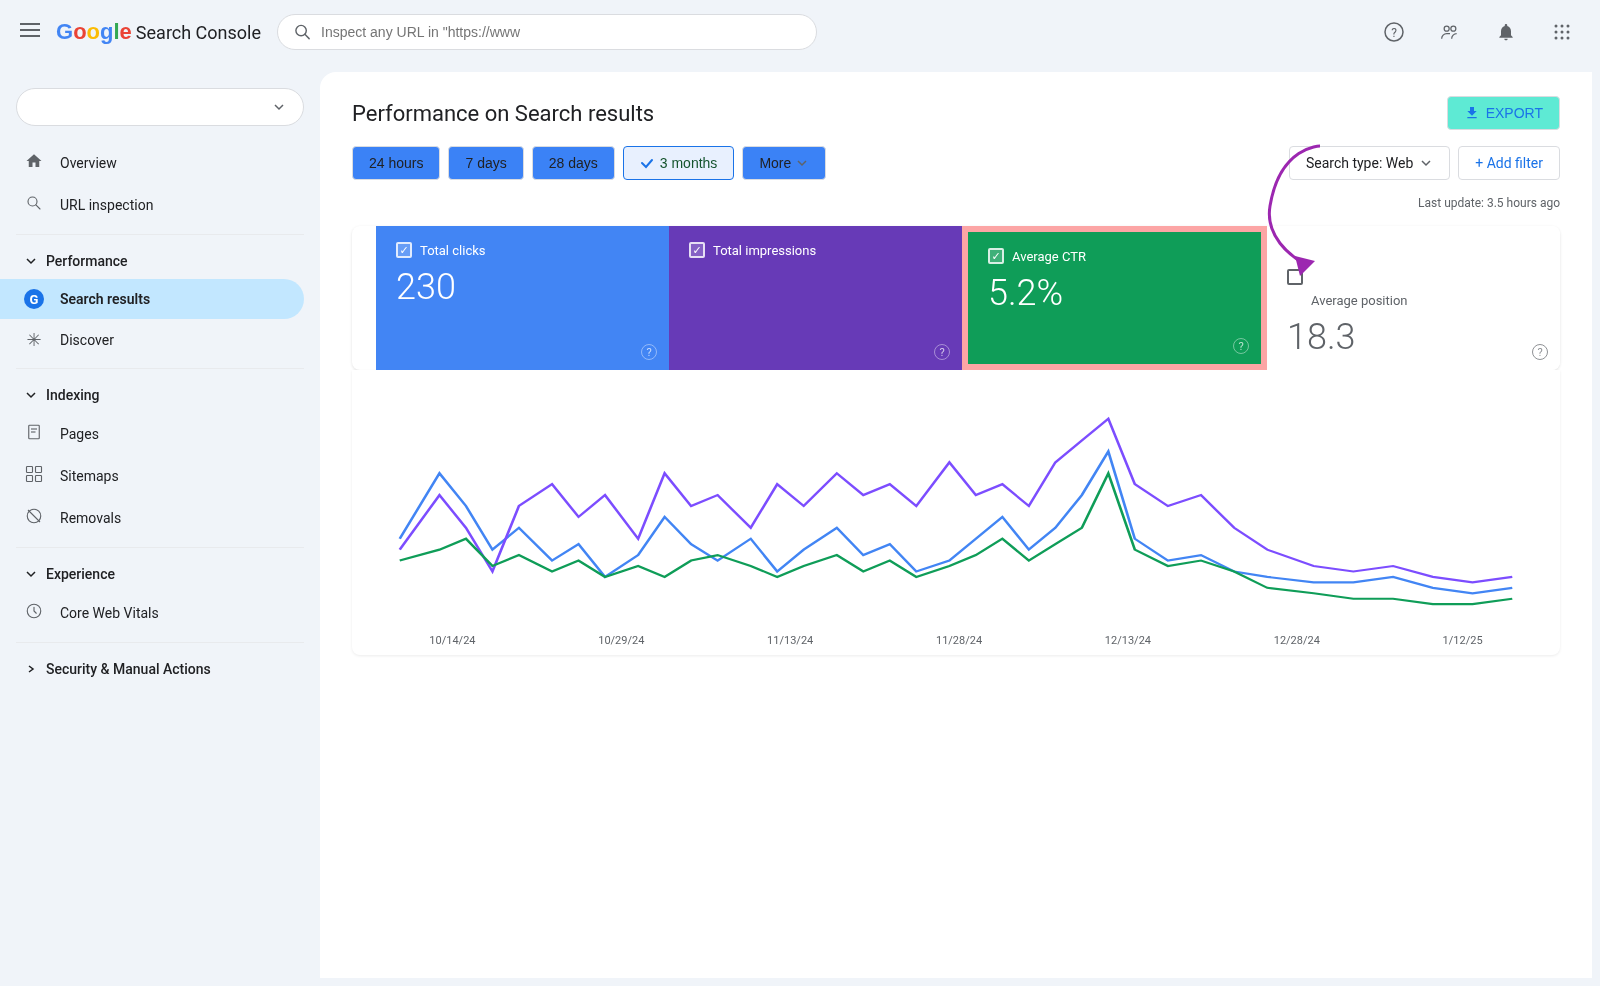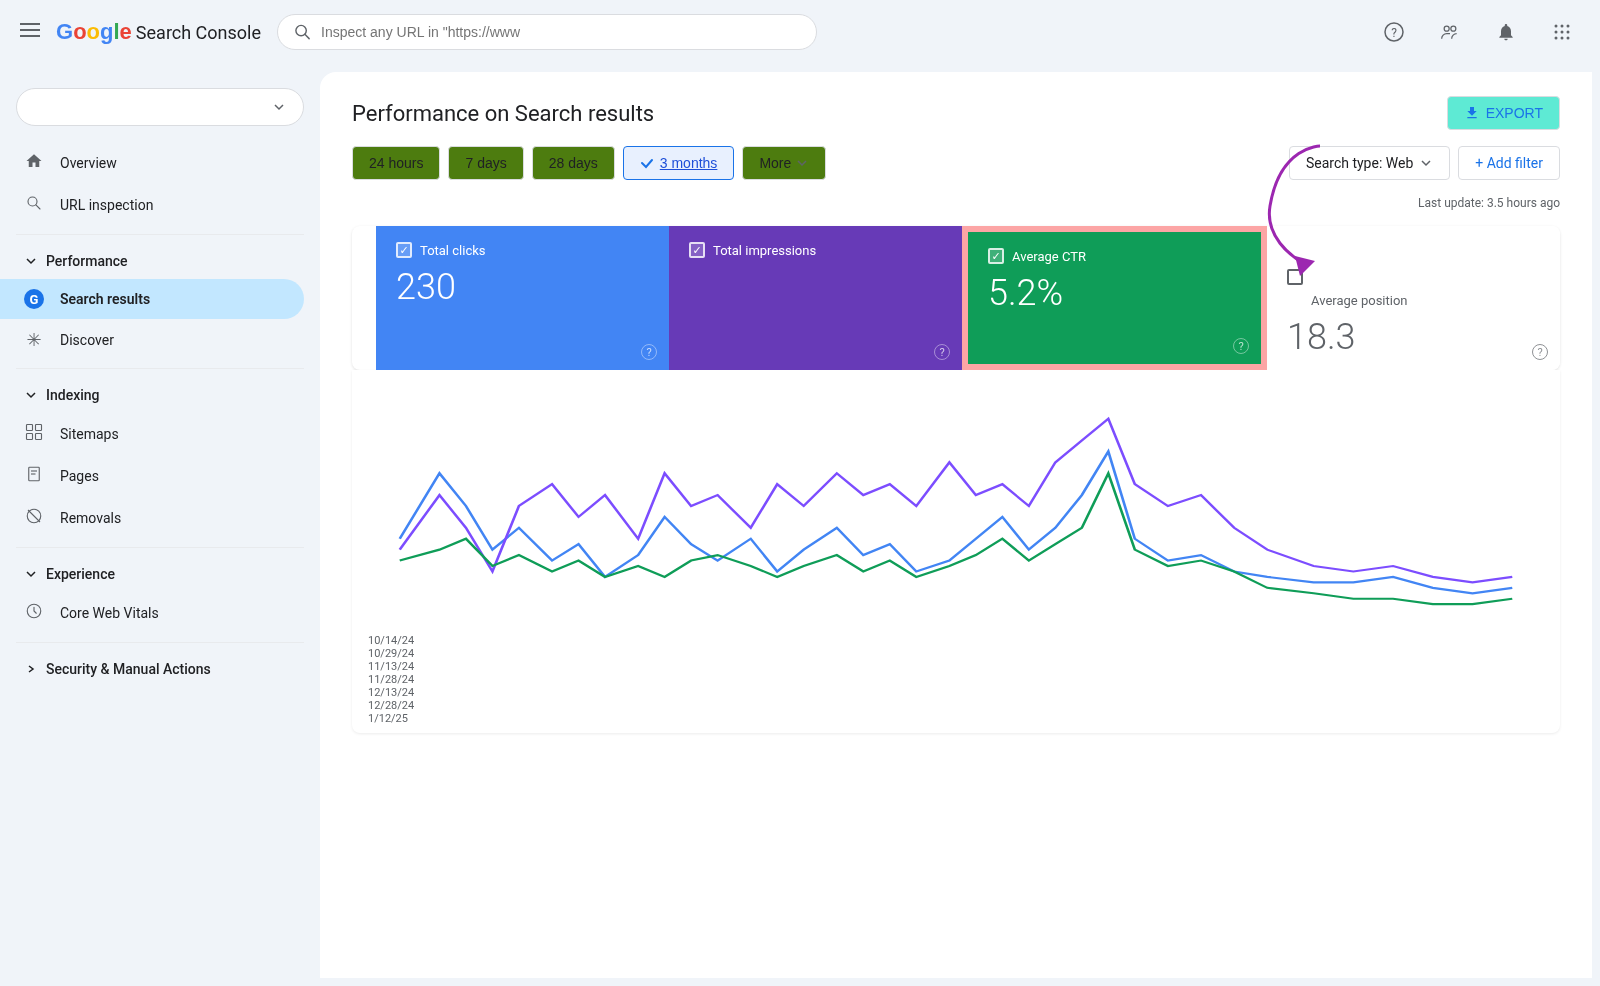--- a/index.html
+++ b/index.html
@@ -117,25 +117,25 @@
       color: #1a73e8; background: #5eead4;
     }
 
     
     .filter-bar {
       display: flex; align-items: center;
       gap: 8px; margin-bottom: 16px; flex-wrap: wrap;
     }
     .time-btn {
       padding: 8px 16px; border: 1px solid #dadce0; border-radius: 4px;
-      cursor: pointer; font-size: 14px; background: #4d7c0f; color: #202124;
+      cursor: pointer; font-size: 14px; background: #3b82f6; color: #202124;
     }
     .time-btn.active {
-      background: #e8f0fe; border-color: #1a73e8; color: #1d4ed8;
-      font-weight: 500; display: flex; align-items: center; gap: 6px; text-decoration: underline;
+      background: #e8f0fe; border-color: #1a73e8; color: #14532d;
+      font-weight: 500; display: flex; align-items: center; gap: 6px;
     }
     .time-btn.more {
       display: flex; align-items: center; gap: 4px;
     }
     .filter-right { margin-left: auto; display: flex; gap: 8px; }
     .filter-select {
       padding: 8px 16px; border: 1px solid #dadce0; border-radius: 4px;
       cursor: pointer; font-size: 14px; background: white;
       display: flex; align-items: center; gap: 6px;
     }
@@ -192,21 +192,21 @@
     
     .chart-area {
       background: white;
       border-radius: 0 0 8px 8px;
       padding: 16px 8px 8px;
       box-shadow: 0 1px 3px rgba(0,0,0,0.08);
     }
     .chart-svg { width: 100%; height: 240px; }
     .chart-labels {
       display: flex; justify-content: space-around;
-      font-size: 11px; color: #5f6368; margin-top: 4px; padding: 0 8px; flex-direction: column;
+      font-size: 11px; color: #5f6368; margin-top: 4px; padding: 0 8px;
     }
   </style>
 </head>
 <body>
 
 <div class="header">
   <div class="hamburger">
     <svg width="20" height="20" viewBox="0 0 20 20">
         <rect y="3" width="20" height="2" fill="#5f6368"></rect>
         <rect y="9" width="20" height="2" fill="#5f6368"></rect>
@@ -315,38 +315,38 @@
     <div class="sidebar-section-header">
       <svg width="14" height="14" viewBox="0 0 14 14">
           <path d="M3 5l4 4 4-4" stroke="#202124" stroke-width="1.5" fill="none"></path>
         </svg>
       <span>Indexing</span>
     </div>
 
     <div class="sidebar-item">
       <span class="item-icon">
         <svg width="18" height="18" viewBox="0 0 24 24" fill="none">
+            <rect x="5" y="3" width="14" height="18" rx="1" stroke="#5f6368" stroke-width="1.5"></rect>
+            <line x1="8" y1="8" x2="16" y2="8" stroke="#5f6368" stroke-width="1.5"></line>
+            <line x1="8" y1="12" x2="14" y2="12" stroke="#5f6368" stroke-width="1.5"></line>
+          </svg>
+      </span>
+      <span>Pages</span>
+    </div>
+
+    <div class="sidebar-item">
+      <span class="item-icon">
+        <svg width="18" height="18" viewBox="0 0 24 24" fill="none">
             <rect x="2" y="2" width="8" height="8" rx="1" stroke="#5f6368" stroke-width="1.5"></rect>
             <rect x="14" y="2" width="8" height="8" rx="1" stroke="#5f6368" stroke-width="1.5"></rect>
             <rect x="2" y="14" width="8" height="8" rx="1" stroke="#5f6368" stroke-width="1.5"></rect>
             <rect x="14" y="14" width="8" height="8" rx="1" stroke="#5f6368" stroke-width="1.5"></rect>
           </svg>
       </span>
       <span>Sitemaps</span>
-    </div>
-
-    <div class="sidebar-item">
-      <span class="item-icon">
-        <svg width="18" height="18" viewBox="0 0 24 24" fill="none">
-            <rect x="5" y="3" width="14" height="18" rx="1" stroke="#5f6368" stroke-width="1.5"></rect>
-            <line x1="8" y1="8" x2="16" y2="8" stroke="#5f6368" stroke-width="1.5"></line>
-            <line x1="8" y1="12" x2="14" y2="12" stroke="#5f6368" stroke-width="1.5"></line>
-          </svg>
-      </span>
-      <span>Pages</span>
     </div>
 
     <div class="sidebar-item">
       <span class="item-icon">
         <svg width="18" height="18" viewBox="0 0 24 24" fill="none">
             <circle cx="12" cy="12" r="9" stroke="#5f6368" stroke-width="1.5"></circle>
             <line x1="4" y1="4" x2="20" y2="20" stroke="#5f6368" stroke-width="1.5"></line>
             <path d="M8 8s1 1 4 4" stroke="#5f6368" stroke-width="0"></path>
           </svg>
       </span>

